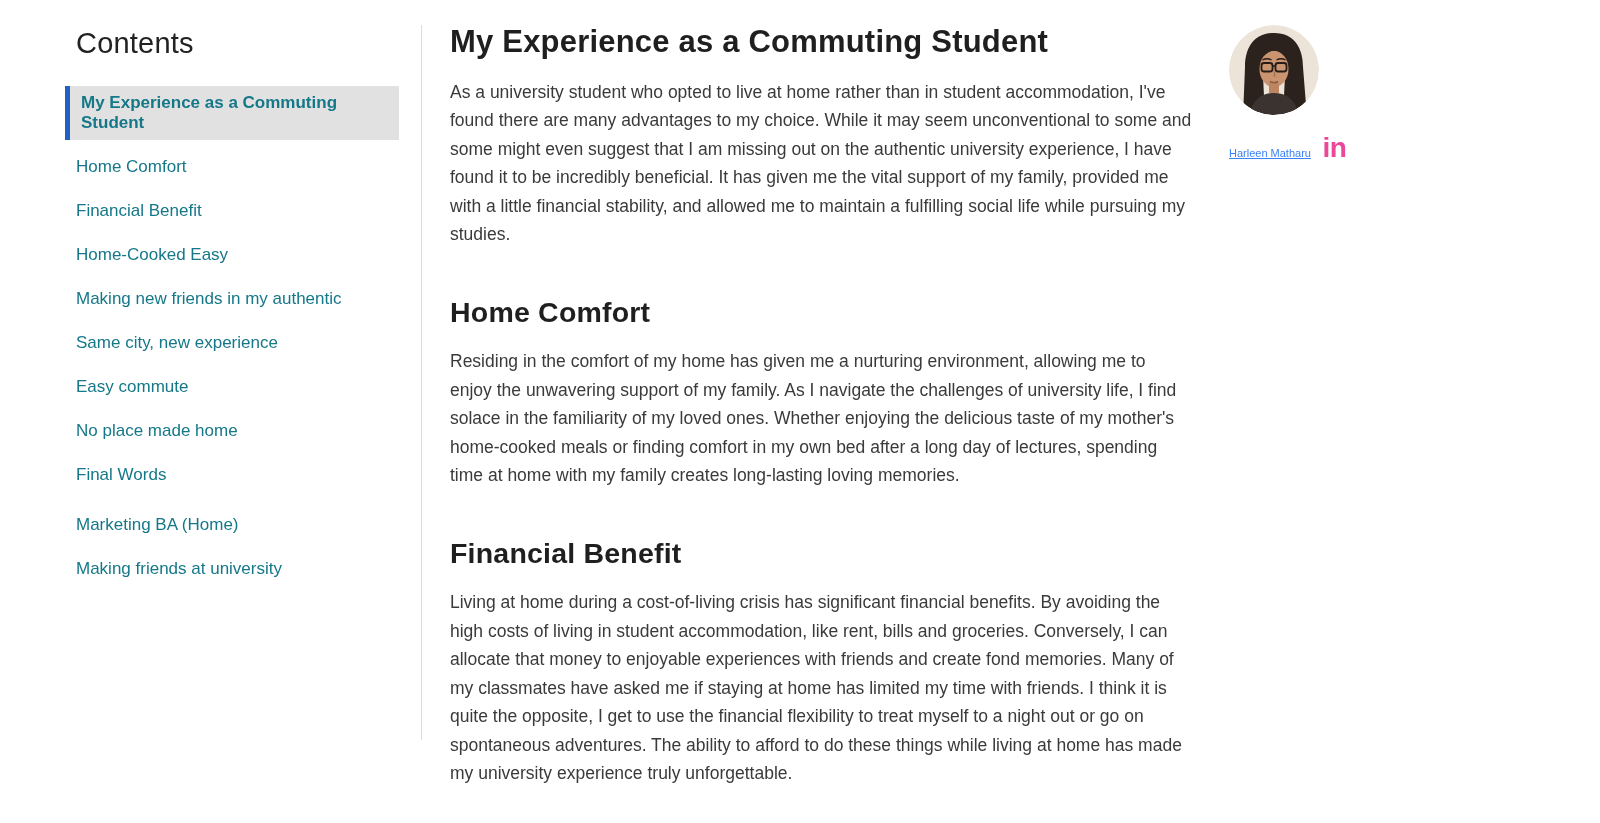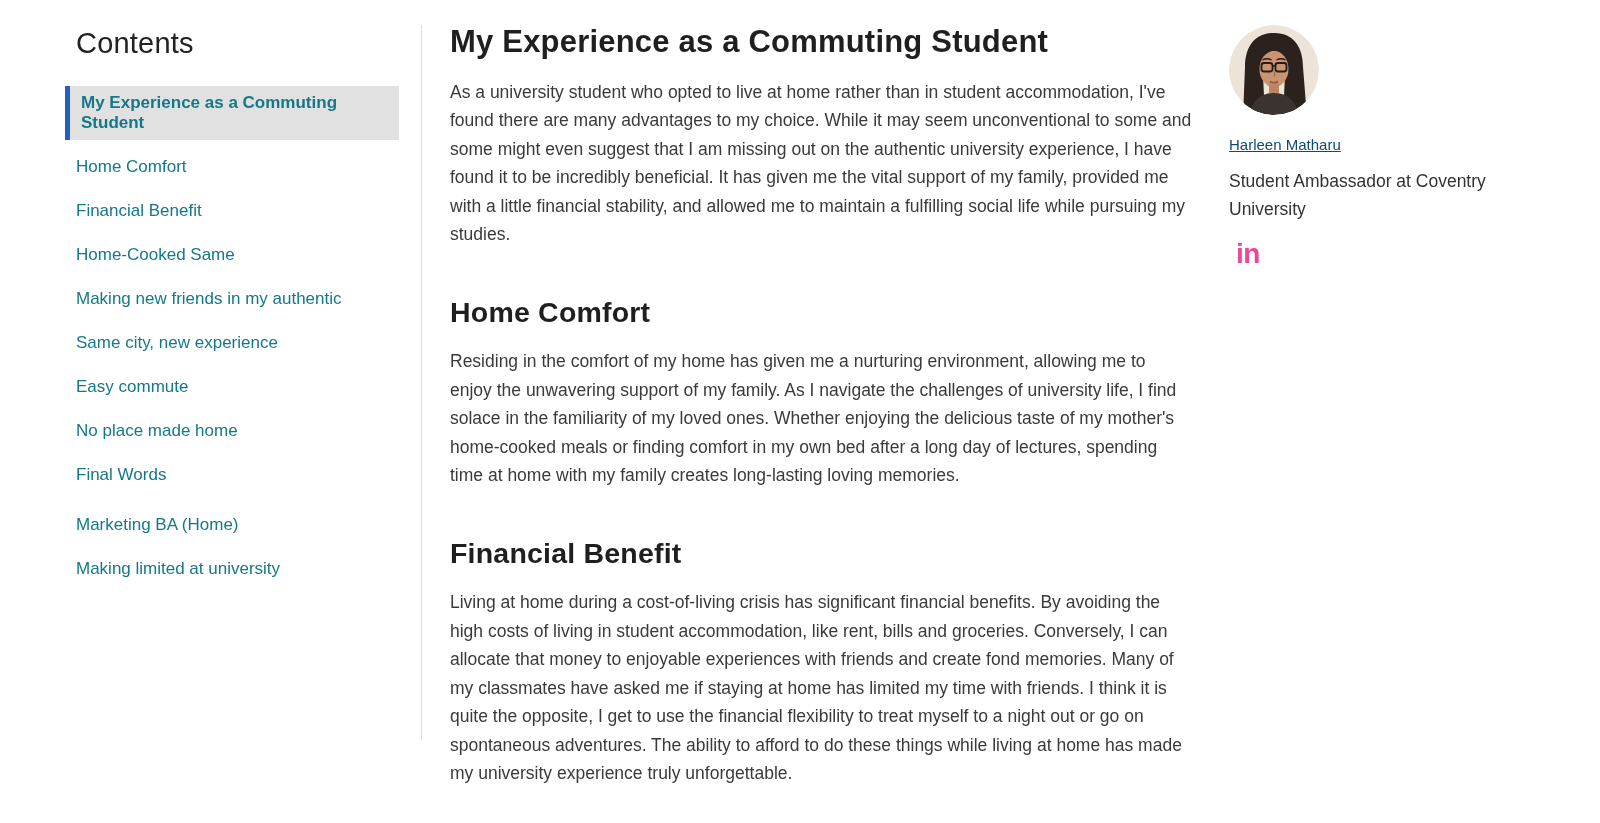--- a/index.html
+++ b/index.html
@@ -51,22 +51,22 @@
   }
 
   
   .author-rail {
     position: absolute; left: 1229px; top: 25px; width: 285px;
   }
   .avatar {
     width: 90px; height: 90px; border-radius: 50%; overflow: hidden; display: block;
   }
   .author-name {
-    display: inline-block; margin-top: 21px;
-    color: #0c4a6e; font-size: 15px; text-decoration: underline;
+    display: inline-block; margin-top: 32px;
+    color: #3b82f6; font-size: 11px; text-decoration: underline;
   }
   .author-role {
     margin-top: 13px; font-size: 17.5px; line-height: 28px; color: #333333;
   }
   .linkedin-link {
     display: inline-block; margin-top: 17px; margin-left: 7px;
     text-decoration: none; color: #ec4899;
     font-size: 28px; font-weight: 800; line-height: 28px; letter-spacing: -0.5px;
   }
 </style>
@@ -79,21 +79,21 @@
     <li class="toc-item active">
       <a href="#">My Experience as a Commuting Student</a>
     </li>
     <li class="toc-item">
       <a href="#">Home Comfort</a>
     </li>
     <li class="toc-item">
       <a href="#">Financial Benefit</a>
     </li>
     <li class="toc-item">
-      <a href="#">Home-Cooked Same</a>
+      <a href="#">Home-Cooked Easy</a>
     </li>
     <li class="toc-item">
       <a href="#">Making new friends in my authentic</a>
     </li>
     <li class="toc-item">
       <a href="#">Same city, new experience</a>
     </li>
     <li class="toc-item">
       <a href="#">Easy commute</a>
     </li>
@@ -103,21 +103,21 @@
     <li class="toc-item">
       <a href="#">Final Words</a>
     </li>
   </ul>
 
   <ul class="related-list">
     <li class="toc-item">
       <a href="#">Marketing BA (Home)</a>
     </li>
     <li class="toc-item">
-      <a href="#">Making limited at university</a>
+      <a href="#">Making friends at university</a>
     </li>
   </ul>
 </aside>
 
 <div class="v-divider"></div>
 
 <main class="article">
   <h1>My Experience as a Commuting Student</h1>
   <p>As a university student who opted to live at home rather than in student accommodation, I've found there are many advantages to my choice. While it may seem unconventional to some and some might even suggest that I am missing out on the authentic university experience, I have found it to be incredibly beneficial. It has given me the vital support of my family, provided me with a little financial stability, and allowed me to maintain a fulfilling social life while pursuing my studies.</p>
 
@@ -153,15 +153,14 @@
 
         <path d="M33.5 35 q4.5 -2.5 9 0" stroke="#241c18" stroke-width="1.4" fill="none"></path>
         <path d="M47.5 35 q4.5 -2.5 9 0" stroke="#241c18" stroke-width="1.4" fill="none"></path>
 
         <path d="M45 46 q1.5 4 0 6" stroke="#a5704c" stroke-width="1.2" fill="none"></path>
         <path d="M41 56.5 q4 2.5 8 0" stroke="#8d5a44" stroke-width="1.5" fill="none"></path>
       </g>
     </svg>
   </span>
   <a href="#" class="author-name">Harleen Matharu</a>
-  <div class="author-role">Student Ambassador at Coventry University</div>
   <a href="#" class="linkedin-link">in</a>
 </aside>
 
 </body></html>

